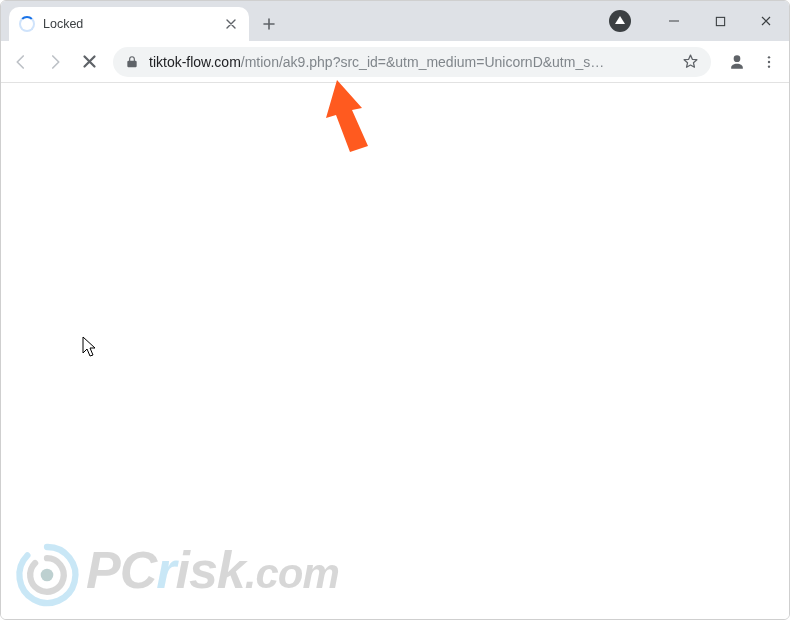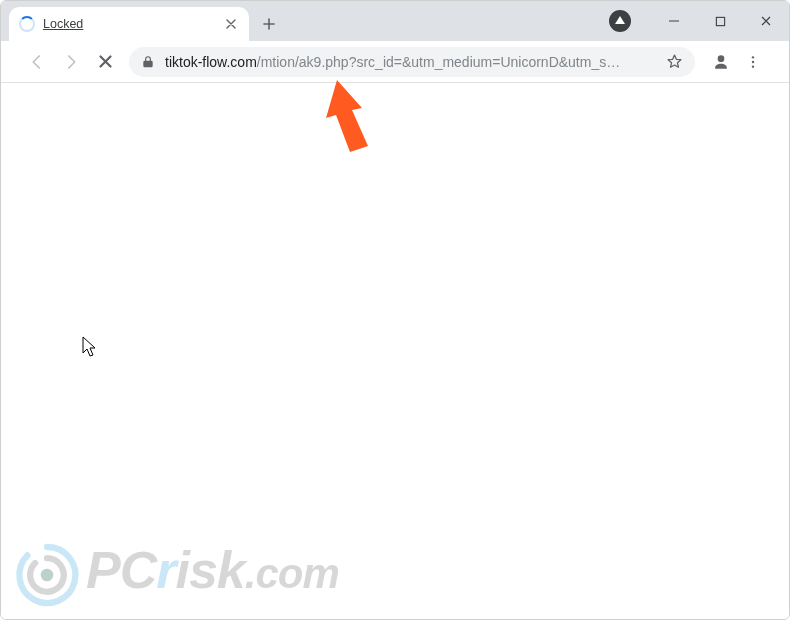--- a/index.html
+++ b/index.html
@@ -38,21 +38,21 @@
   }
   .tab-spinner {
     width: 16px; height: 16px;
     border: 2px solid #cfe3fb;
     border-top-color: #1a73e8;
     border-radius: 50%;
     animation: spin 1s linear infinite;
     flex-shrink: 0;
   }
   @keyframes spin { to { transform: rotate(360deg); } }
-  .tab-title { font-size: 12.5px; color: #3c4043; flex: 1; overflow: hidden; white-space: nowrap; text-overflow: ellipsis; text-decoration: underline; }
+  .tab-title { font-size: 12.5px; color: #3c4043; flex: 1; overflow: hidden; white-space: nowrap; text-overflow: ellipsis; }
   .tab-close { width: 16px; height: 16px; display:flex; align-items:center; justify-content:center; color:#5f6368; border-radius:50%; }
   .newtab-btn {
     width: 28px; height: 28px; margin: 0 4px 3px 6px;
     display:flex; align-items:center; justify-content:center;
     color:#5f6368; border-radius:50%;
   }
   
   .window-controls {
     position: absolute; right: 0; top: 0; height: 40px;
     display:flex; align-items:center;
@@ -66,21 +66,21 @@
     width: 46px; height: 40px; display:flex; align-items:center; justify-content:center;
     color:#3c4043;
   }
   
   
   .toolbar {
     height: 42px;
     background:#fff;
     border-bottom: 1px solid #e2e2e2;
     display:flex; align-items:center;
-    padding: 0 20px;
+    padding: 0 4px;
     gap: 2px;
   }
   .nav-btn {
     width: 32px; height: 32px; border-radius:50%;
     display:flex; align-items:center; justify-content:center;
     color:#5f6368;
   }
   .nav-btn.disabled { color:#bdc1c6; }
   
   .omnibox {

